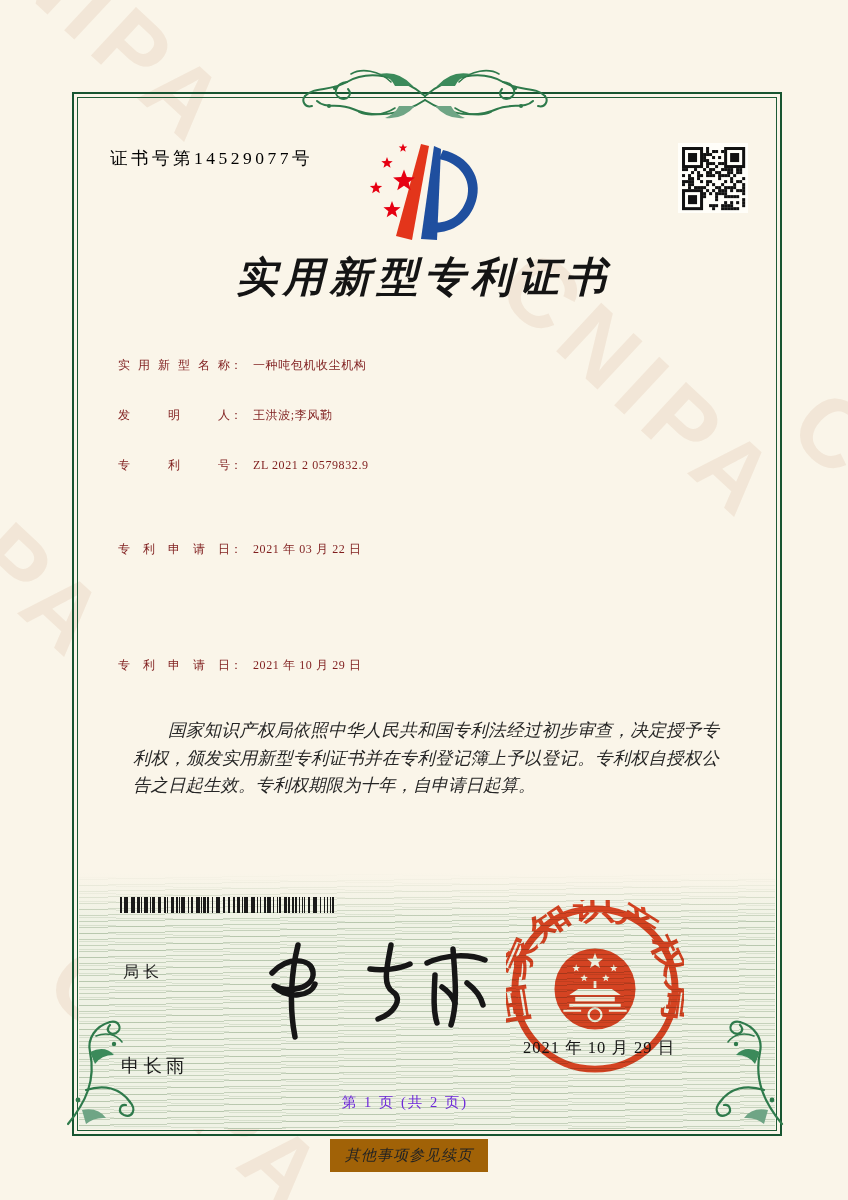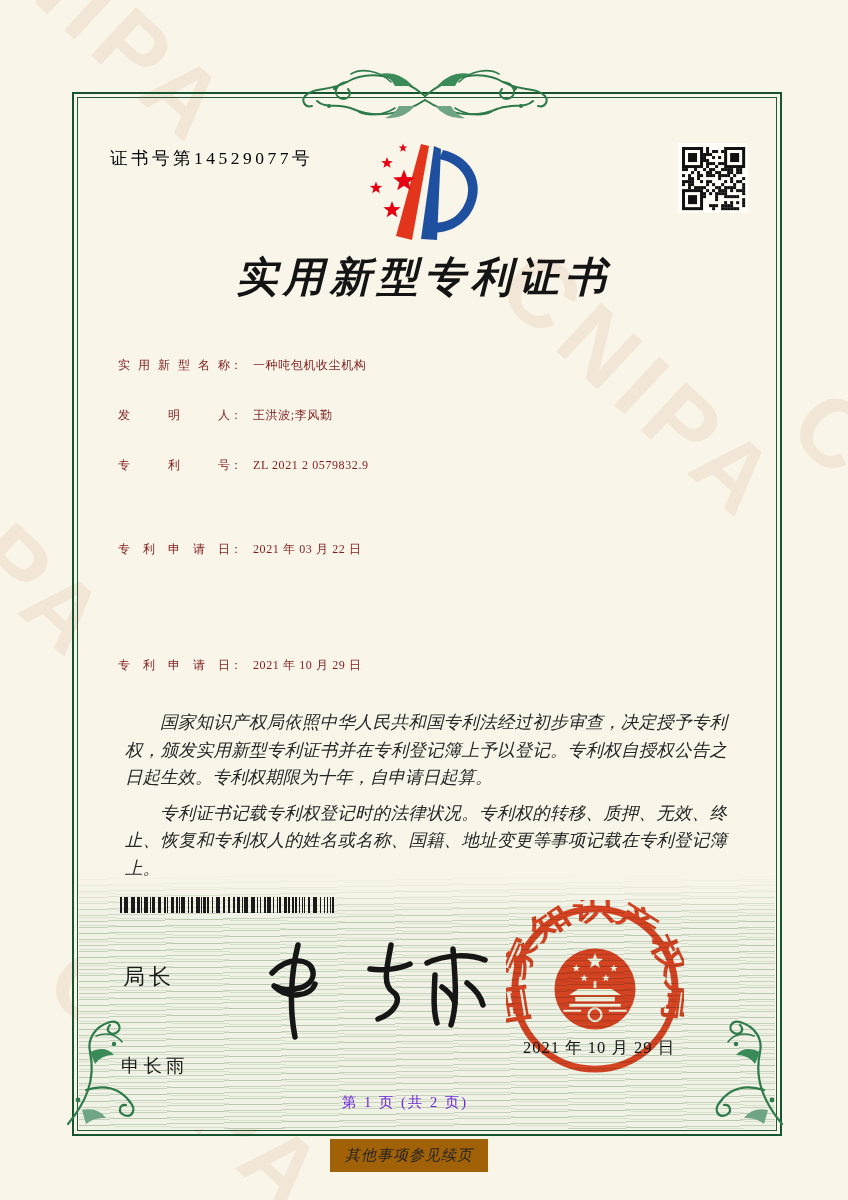--- a/index.html
+++ b/index.html
@@ -56,24 +56,24 @@
   }
   .fcolon{display:inline-block;margin-right:11px;}
   .fvalue{letter-spacing:0.6px;}
   .gcol{position:absolute;left:316px;top:0;white-space:nowrap;}
   .glabel{display:inline-block;letter-spacing:2px;}
   
   .legal{
     position:absolute;left:117px;top:701px;width:618px;z-index:3;
     font-size:17.5px;line-height:27.5px;font-style:italic;color:#262626;
   }
-  .legal p{margin:8px;text-indent:2em;text-align:justify;}
+  .legal p{margin:16px;text-indent:2em;text-align:justify;}
   
   .barcode{position:absolute;left:120px;top:897px;z-index:3;}
-  .director-title{position:absolute;left:123px;top:962px;font-size:22px;letter-spacing:4px;z-index:3;color:#1c1c1c;}
+  .director-title{position:absolute;left:123px;top:962px;font-size:16px;letter-spacing:4px;z-index:3;color:#1c1c1c;}
   .director-name{position:absolute;left:121px;top:1005px;font-size:18.5px;letter-spacing:4px;z-index:3;color:#1c1c1c;margin-top:48px;}
   .signature{position:absolute;left:252px;top:933px;z-index:4;}
   .seal{position:absolute;left:506px;top:900px;z-index:3;opacity:.94;mix-blend-mode:multiply;}
   .seal-date{
     position:absolute;left:523px;top:1037px;z-index:4;font-size:16.5px;
     color:#141414;letter-spacing:1px;white-space:nowrap;
   }
   .page-info{
     position:absolute;left:255px;top:1093px;width:300px;text-align:center;
     font-size:14.5px;letter-spacing:2px;color:#6d28d9;z-index:3;
@@ -321,21 +321,20 @@
   </div>
   <div class="frow" style="top:507px;margin-top:34px;">
     <span class="flabel">专利申请日</span><span class="fcolon">：</span><span class="fvalue">2021 年 03 月 22 日</span>
   </div>
   <div class="frow" style="top:657px;">
     <span class="flabel">专利申请日</span><span class="fcolon">：</span><span class="fvalue">2021 年 10 月 29 日</span>
   </div>
 
   <div class="legal">
     <p>国家知识产权局依照中华人民共和国专利法经过初步审查，决定授予专利权，颁发实用新型专利证书并在专利登记簿上予以登记。专利权自授权公告之日起生效。专利权期限为十年，自申请日起算。</p>
-    <p>专利证书记载专利权登记时的法律状况。专利权的转移、质押、无效、终止、恢复和专利权人的姓名或名称、国籍、地址变更等事项记载在专利登记簿上。</p>
   </div>
 
   <svg class="barcode" width="218" height="16" viewBox="0 0 218 16">
     <g id="barcode-bars" fill="#1a1a1a">
         <rect x="0" y="0" width="2" height="16"></rect>
         <rect x="4" y="0" width="4" height="16"></rect>
         <rect x="11" y="0" width="4" height="16"></rect>
         <rect x="17" y="0" width="3" height="16"></rect>
         <rect x="21" y="0" width="1" height="16"></rect>
         <rect x="24" y="0" width="4" height="16"></rect>

